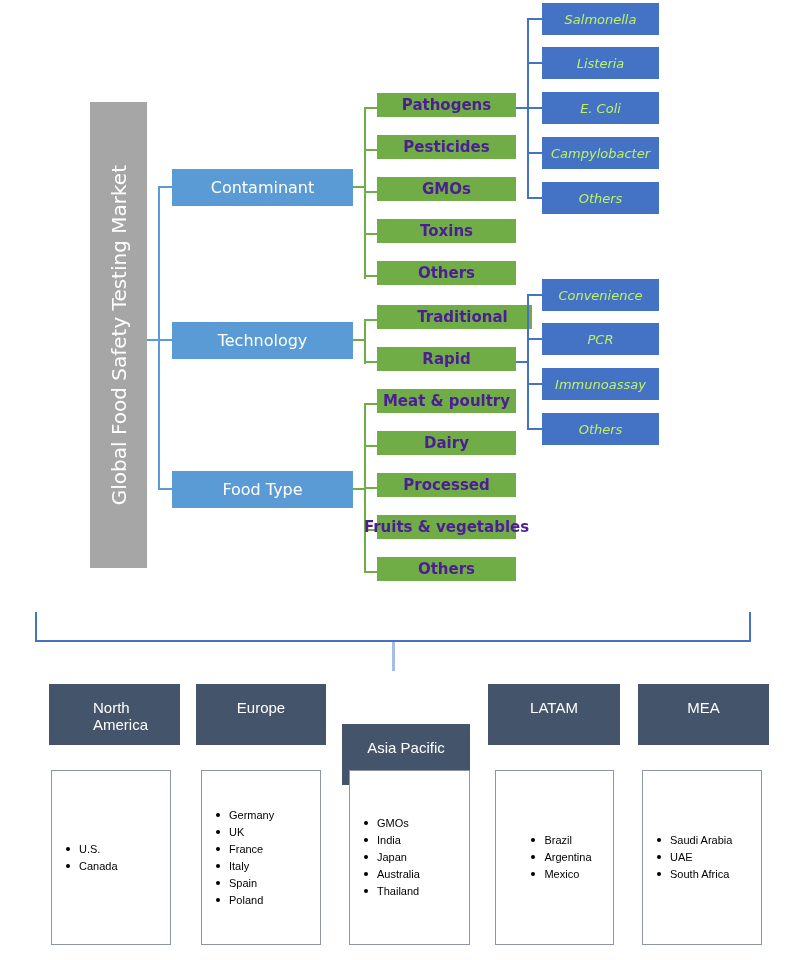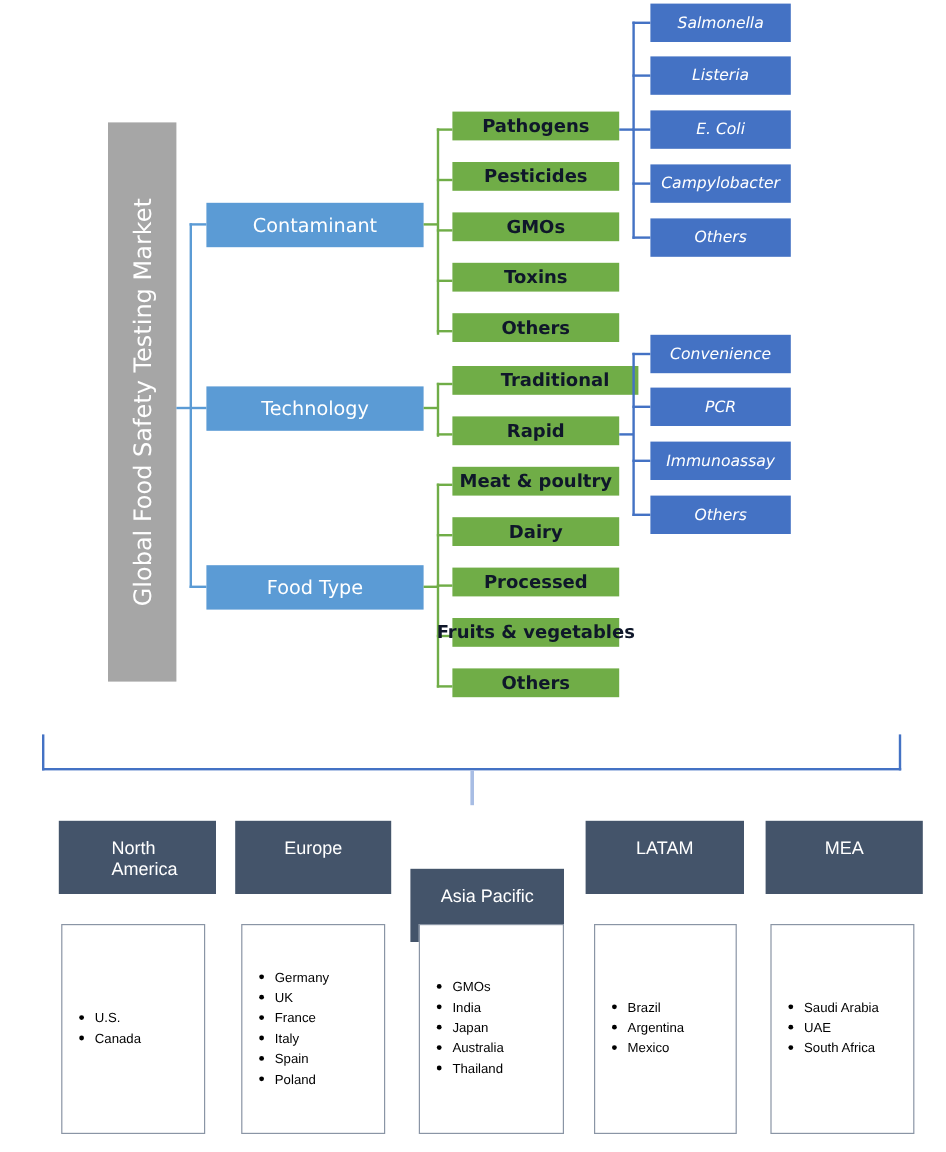--- a/index.html
+++ b/index.html
@@ -28,26 +28,26 @@
   .ln.lt{background:var(--ltblue);}
   .ln.gr{background:var(--green);}
   .ln.bl{background:var(--blue);}
   .ln.stem{background:var(--stem);}
   .cat{
     position:absolute;left:172px;width:181px;height:37px;background:var(--ltblue);
     color:#fff;font-size:16px;display:flex;align-items:center;justify-content:center;
   }
   .gbox{
     position:absolute;left:377px;width:139px;height:24px;background:var(--green);
-    color:#0f172a;font-size:15px;font-weight:bold;display:flex;align-items:center;justify-content:center;
+    color:#4c1d95;font-size:15px;font-weight:bold;display:flex;align-items:center;justify-content:center;
     white-space:nowrap;
   }
   .bbox{
     position:absolute;left:542px;width:117px;height:32px;background:var(--blue);
-    color:#ffffff;font-size:13px;font-style:italic;display:flex;align-items:center;justify-content:center;
+    color:#bef264;font-size:13px;font-style:italic;display:flex;align-items:center;justify-content:center;
   }
   .rhead{
     position:absolute;top:684px;height:61px;background:var(--slate);
     color:#fff;font-size:15px;display:flex;justify-content:center;align-items:flex-start;
     padding-top:0;box-sizing:border-box;font-family:"Liberation Sans",sans-serif;
   }
   .rhead span{margin-top:15px;}
   .rlist{
     position:absolute;top:770px;height:175px;background:#fff;border:1px solid var(--listborder);
     box-sizing:border-box;display:flex;flex-direction:column;justify-content:center;
@@ -266,21 +266,21 @@
       <li>
           <span class="bullet"></span>
           <span>Australia</span>
         </li>
       <li>
           <span class="bullet"></span>
           <span>Thailand</span>
         </li>
     </ul>
   </div>
-  <div class="rlist" style="left:495px;width:119px;">
+  <div class="rlist" style="left:495px;width:119px;align-items:center;">
     <ul>
       <li>
           <span class="bullet"></span>
           <span>Brazil</span>
         </li>
       <li>
           <span class="bullet"></span>
           <span>Argentina</span>
         </li>
       <li>

